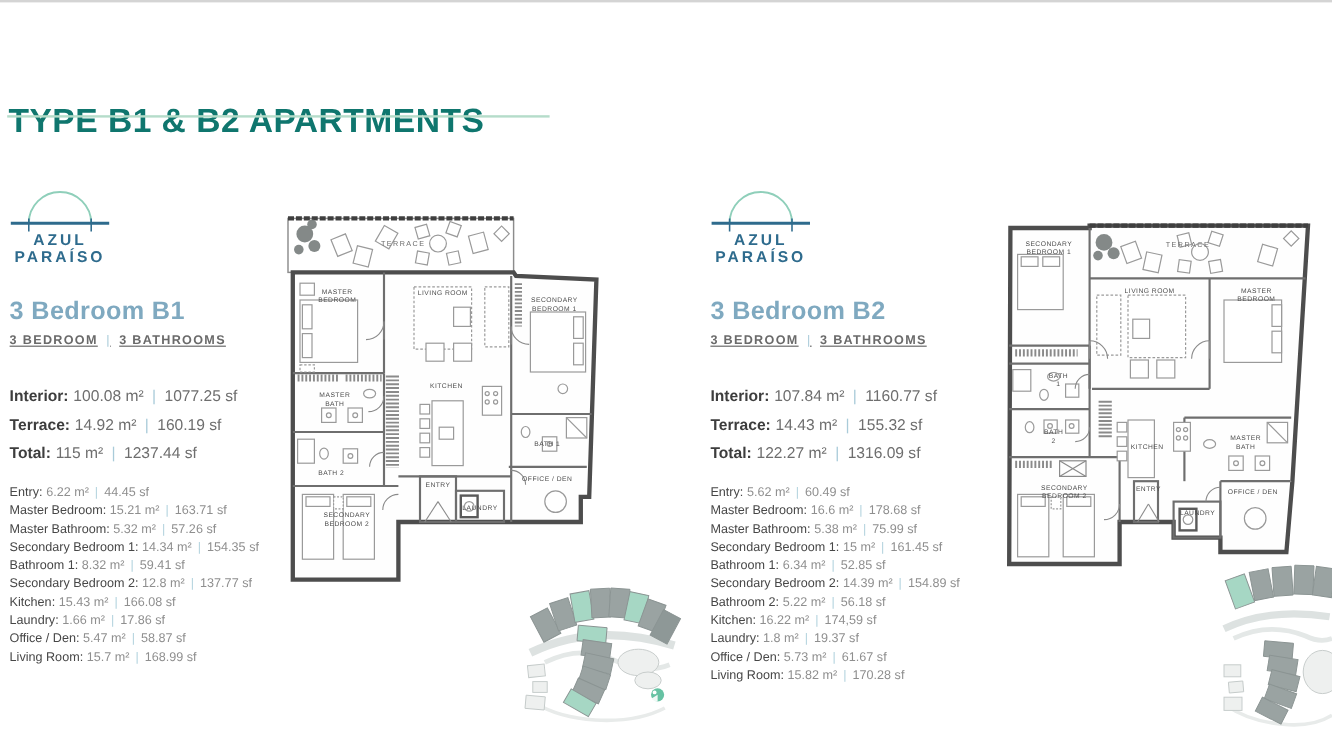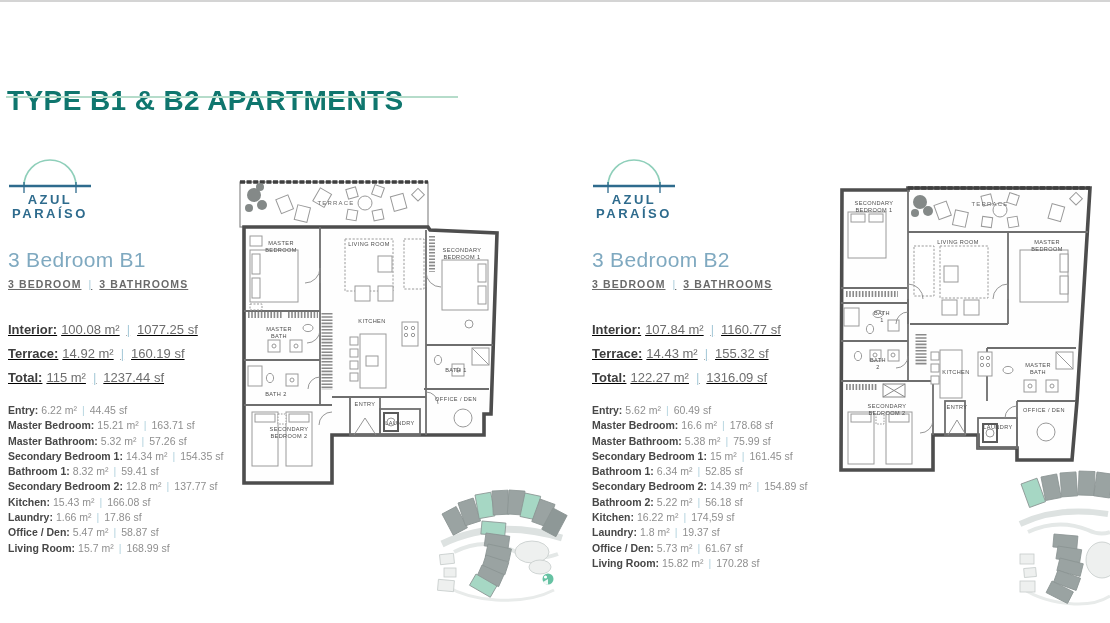--- a/index.html
+++ b/index.html
@@ -6,32 +6,32 @@
   html,body { width:1110px; height:623px; background:#ffffff; overflow:hidden;
               font-family:"Liberation Sans", sans-serif; position:relative; }
   .topline { position:absolute; left:0; top:0; width:1110px; height:2px; background:#d4d4d4; }
   .page-title { position:absolute; left:7px; top:52px; font-size:28px; font-weight:800;
                 color:#0f766e; letter-spacing:.4px; white-space:nowrap;margin-top:33px; }
   .title-underline { position:absolute; left:6px; top:96px; width:452px; height:2px; background:#b5dcca; }
 
   .unit-col { position:absolute; top:150px; width:252px; }
   .col-b1 { left:8px; } .col-b2 { left:592px; }
   .brand-logo { position:absolute; left:0; top:0; }
-  .unit-heading { position:absolute; left:0; top:98px; font-size:21px; font-weight:400;
+  .unit-heading { position:absolute; left:0; top:98px; font-size:21px; font-weight:700;
                   color:#7fa9c0; letter-spacing:.3px; white-space:nowrap; }
   .unit-subtitle { position:absolute; left:0; top:128px; font-size:10.5px; font-weight:700;
                    color:#6a6a6a; letter-spacing:1.1px; white-space:nowrap;text-decoration:underline; }
   .unit-subtitle .sep { color:#a9cbd9; font-weight:400; padding:0 7px; }
-  .summary { position:absolute; left:0; top:172px;text-decoration:underline; }
+  .summary { position:absolute; left:0; top:172px; }
   .summary-row { font-size:13px; color:#6e6e6e; margin-bottom:9px; white-space:nowrap; }
   .summary-row .s-label { font-weight:700; color:#3d3d3d; margin-right:4px; }
   .summary-row .sep { color:#a9cbd9; padding:0 7px; }
   .rooms { position:absolute; left:0; top:253px; }
   .room-row { font-size:10.5px; line-height:15.3px; color:#8f8f8f; white-space:nowrap; }
-  .room-row .r-label { font-weight:700; color:#474747; margin-right:3px;text-align:center; }
+  .room-row .r-label { font-weight:400; color:#474747; margin-right:3px;text-align:center; }
   .room-row .sep { color:#b3d3de; padding:0 5px; }
 
   .plan { position:absolute; }
   .plan-b1 { left:232px; top:172px; }
   .plan-b2 { left:838px; top:184px; }
   .sitemap-left  { position:absolute; left:436px; top:466px; }
   .sitemap-right { position:absolute; left:1018px; top:468px; }
 
   svg text.plan-lab { font-family:"Liberation Sans", sans-serif; font-size:5.6px; fill:#4d4d4d;
                       letter-spacing:.4px; text-anchor:middle; }

